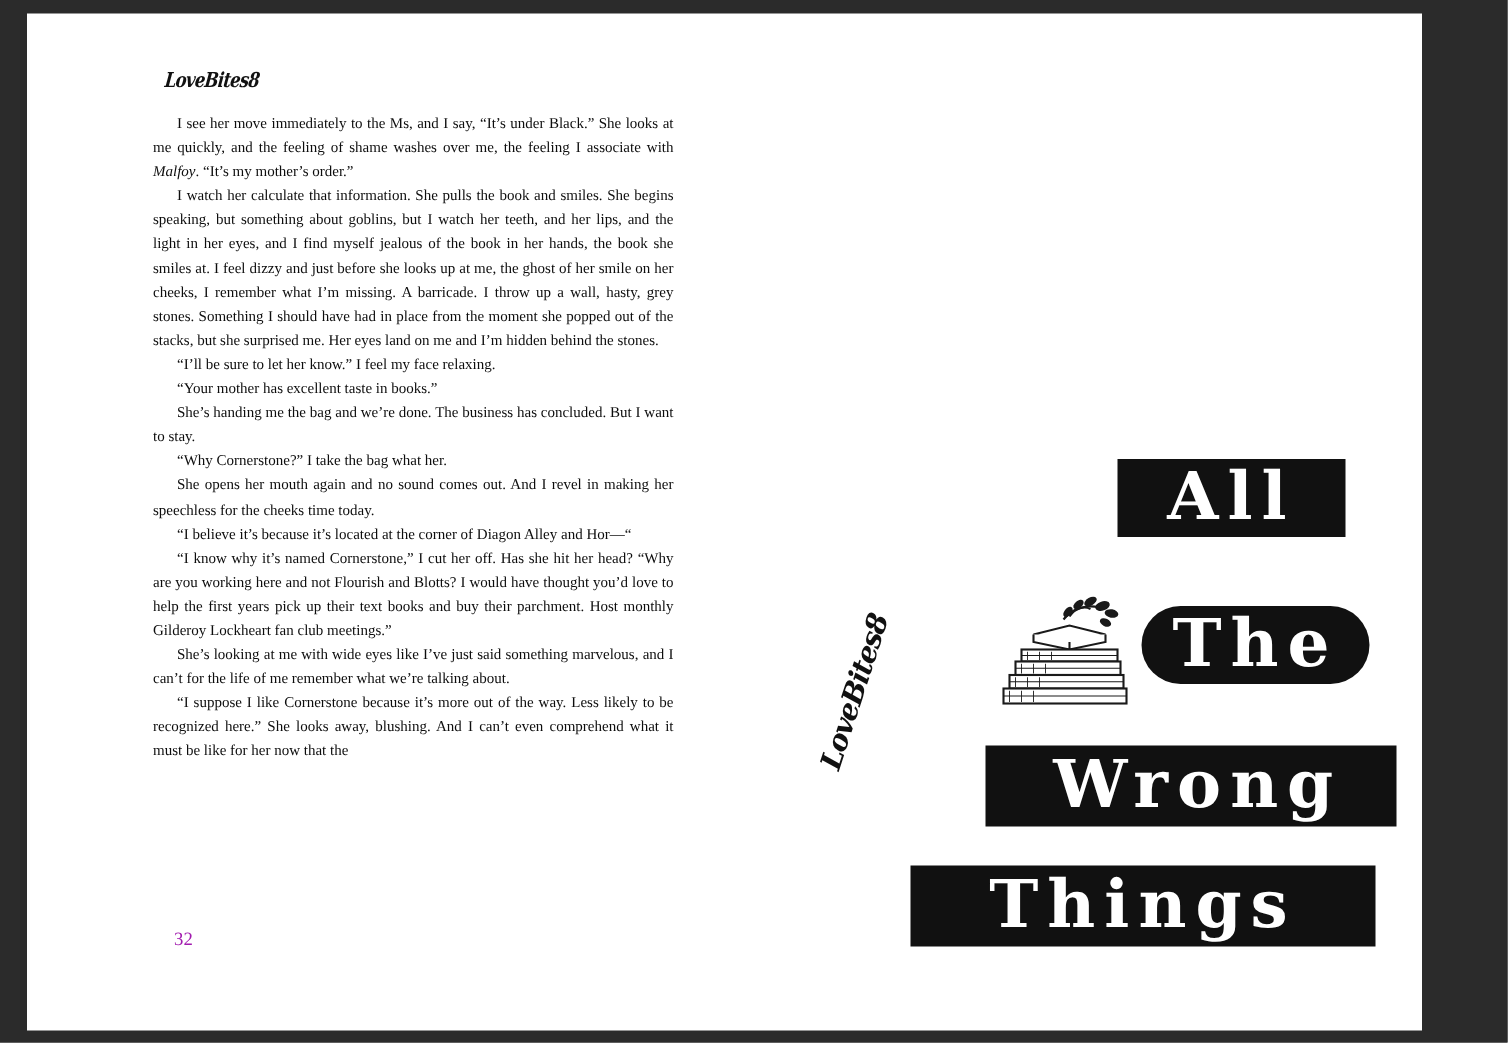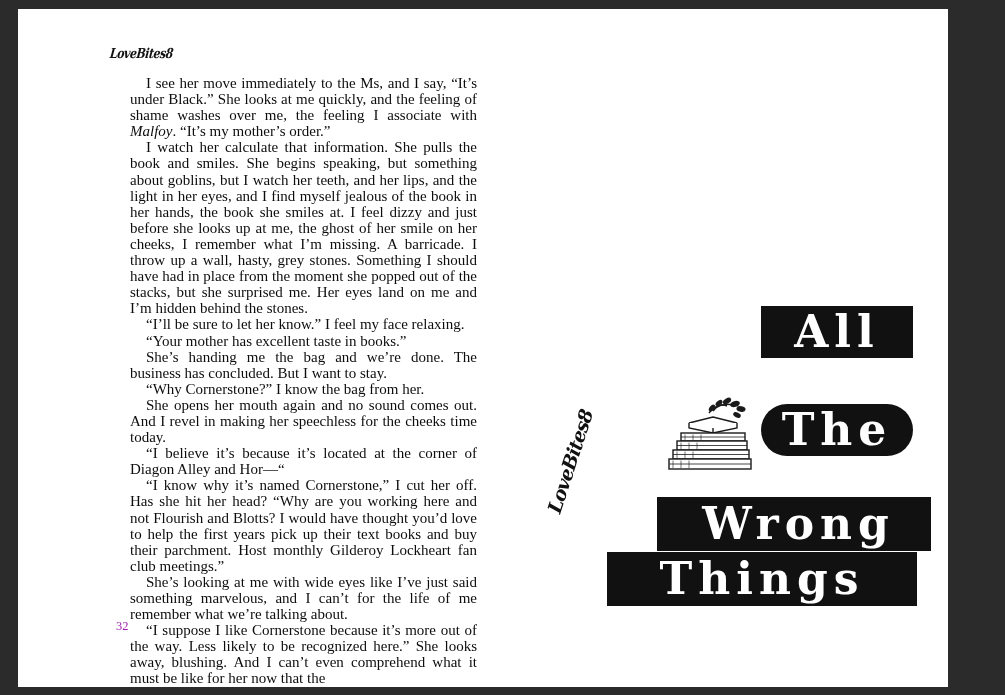--- a/index.html
+++ b/index.html
@@ -46,24 +46,24 @@
     font-weight: bold;
     font-size: 11px;
     letter-spacing: -0.5px;
     color: #111;
     transform: scaleY(1.25) skewX(-8deg);
     transform-origin: left center;
   }
 
   .body-text {
     position: absolute;
-    left: 112px;
+    left: 84px;
     top: 66px;
     width: 347px;
-    font-size: 15px;
+    font-size: 10px;
     line-height: 16.1px;
     color: #0d0d0d;
     text-align: justify;
     hyphens: auto;
   }
   .body-text p {
     margin: 0;
     text-indent: 16px;
   }
   .body-text p.dialogue {
@@ -98,21 +98,21 @@
     letter-spacing: 6px;
     line-height: 1;
     white-space: nowrap;
     display: flex;
     align-items: center;
     justify-content: center;
     padding: 0 8px;
     box-sizing: border-box;
   }
   .word-all {
-    left: 278px;
+    left: 262px;
     top: 297px;
     width: 152px;
     height: 52px;
     font-size: 44px;
   }
   .word-the {
     left: 278px;
     top: 395px;
     width: 152px;
     height: 52px;
@@ -122,21 +122,21 @@
   .word-wrong {
     left: 174px;
     top: 488px;
     width: 274px;
     height: 54px;
     font-size: 44px;
     padding-left: 17px;
   }
   .word-things {
     left: 124px;
-    top: 543px;
+    top: 568px;
     width: 310px;
     height: 54px;
     font-size: 44px;
   }
 
   
   .author-sig {
     position: absolute;
     left: 60px;
     top: 500px;
@@ -168,21 +168,21 @@
   <div class="page-left">
 
     <div class="running-head">LoveBites8</div>
 
     <div class="body-text">
       <p><span>I see her move immediately to the Ms, and I say, “It’s under Black.” She looks at me quickly, and the feeling of shame washes over me, the feeling I associate with </span><i>Malfoy</i><span>. “It’s my mother’s order.”</span></p>
       <p>I watch her calculate that information. She pulls the book and smiles. She begins speaking, but something about goblins, but I watch her teeth, and her lips, and the light in her eyes, and I find myself jealous of the book in her hands, the book she smiles at. I feel dizzy and just before she looks up at me, the ghost of her smile on her cheeks, I remember what I’m missing. A barricade. I throw up a wall, hasty, grey stones. Something I should have had in place from the moment she popped out of the stacks, but she surprised me. Her eyes land on me and I’m hidden behind the stones.</p>
       <p class="dialogue">“I’ll be sure to let her know.” I feel my face relaxing.</p>
       <p class="dialogue">“Your mother has excellent taste in books.”</p>
       <p>She’s handing me the bag and we’re done. The business has concluded. But I want to stay.</p>
-      <p class="dialogue">“Why Cornerstone?” I know the bag from her.</p>
+      <p class="dialogue">“Why Cornerstone?” I take the bag what her.</p>
       <p>She opens her mouth again and no sound comes out. And I revel in making her speechless for the cheeks time today.</p>
       <p class="dialogue">“I believe it’s because it’s located at the corner of Diagon Alley and Hor—“</p>
       <p class="dialogue">“I know why it’s named Cornerstone,” I cut her off. Has she hit her head? “Why are you working here and not Flourish and Blotts? I would have thought you’d love to help the first years pick up their text books and buy their parchment. Host monthly Gilderoy Lockheart fan club meetings.”</p>
       <p>She’s looking at me with wide eyes like I’ve just said something marvelous, and I can’t for the life of me remember what we’re talking about.</p>
       <p class="dialogue">“I suppose I like Cornerstone because it’s more out of the way. Less likely to be recognized here.” She looks away, blushing. And I can’t even comprehend what it must be like for her now that the</p>
     </div>
 
     <div class="folio">32</div>
   </div>
 

